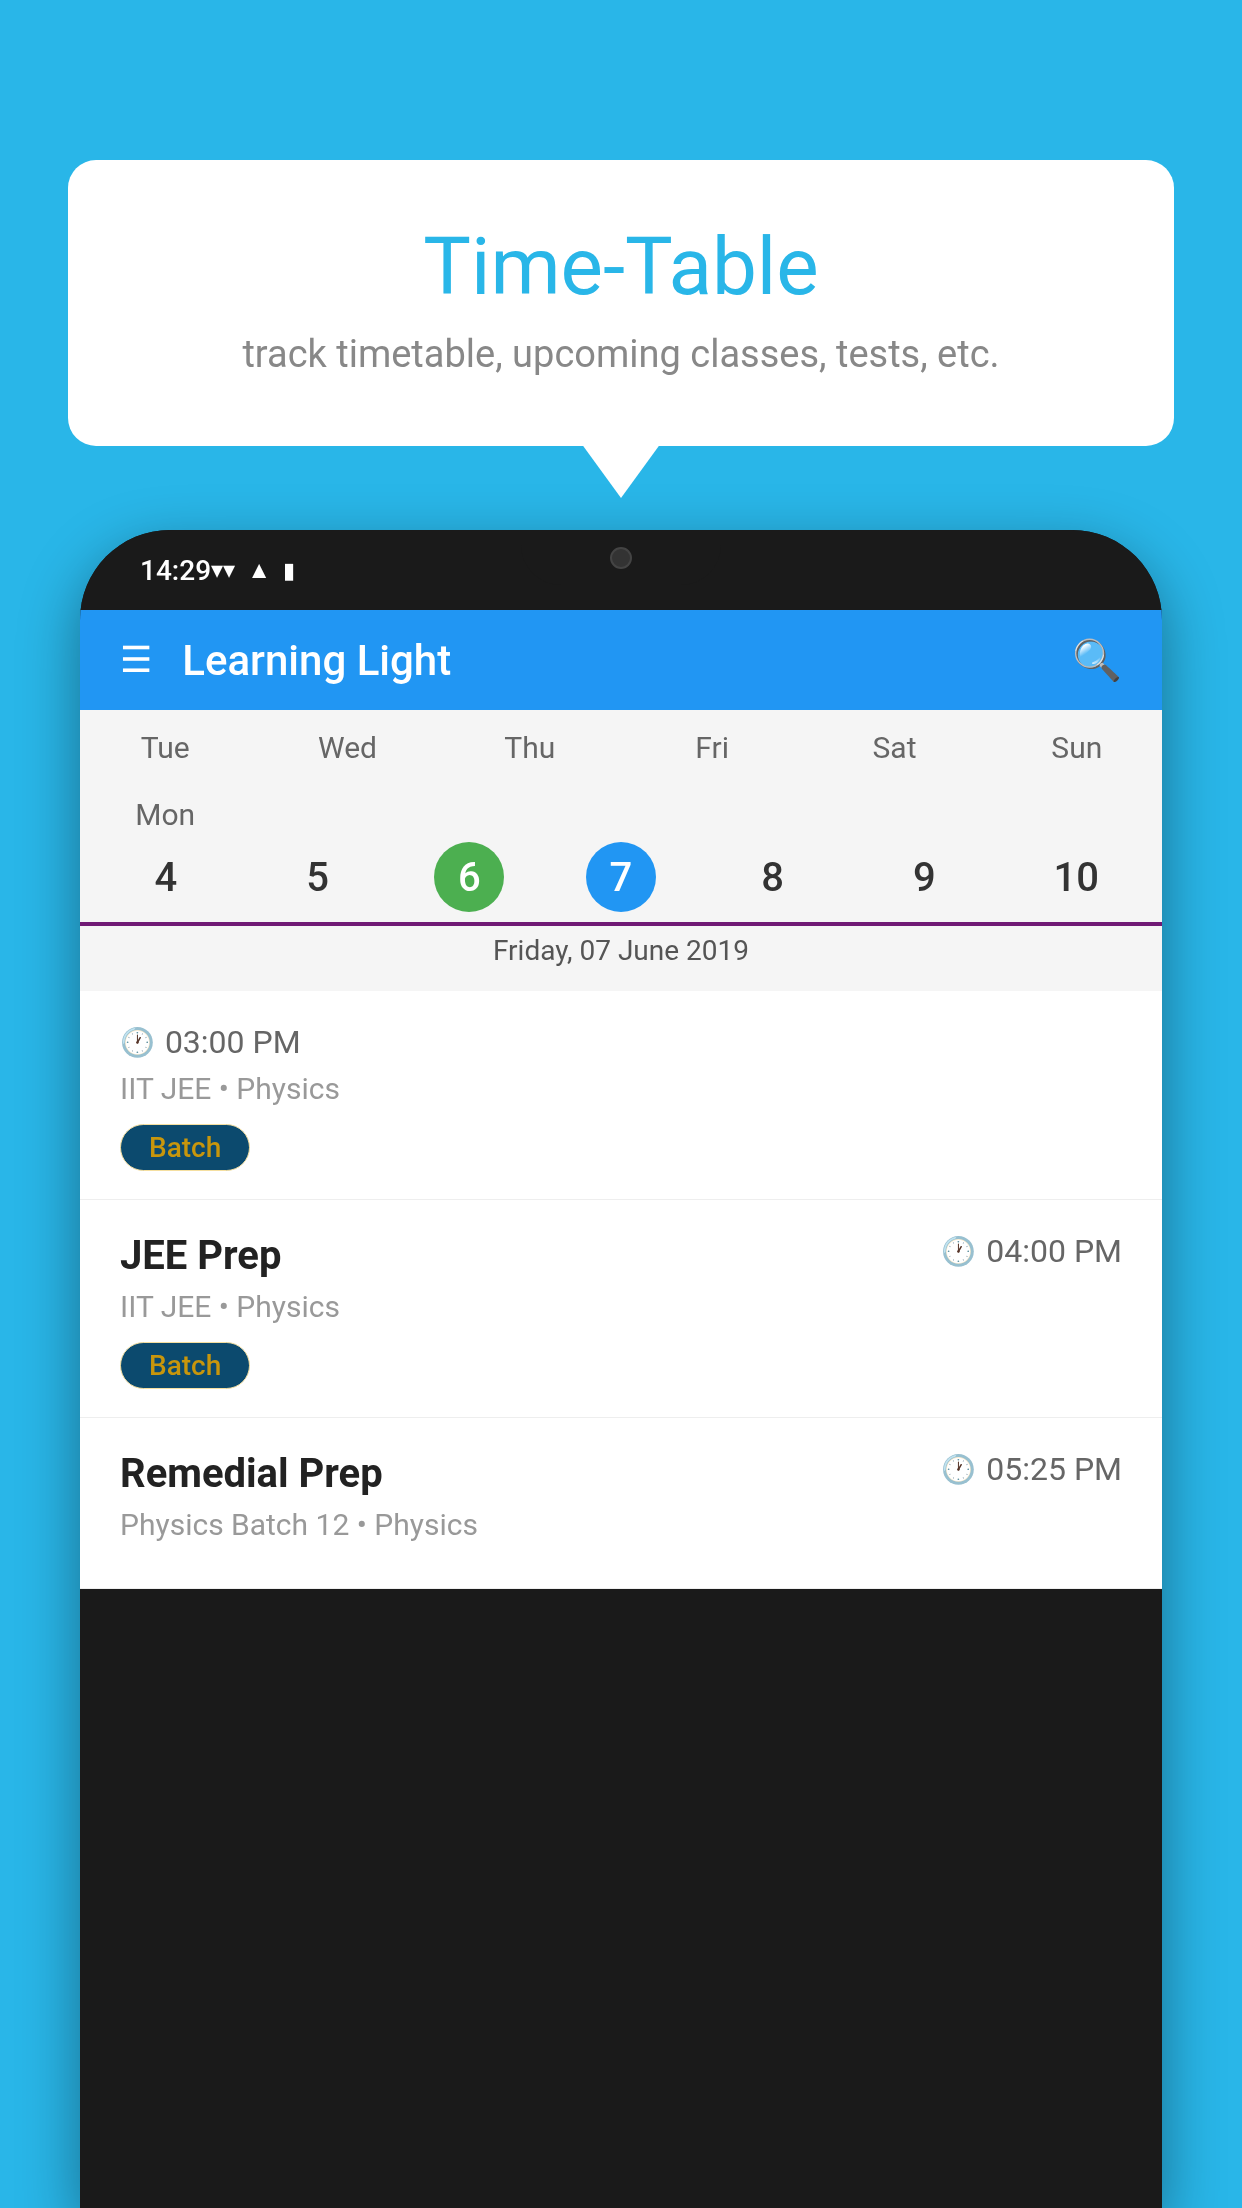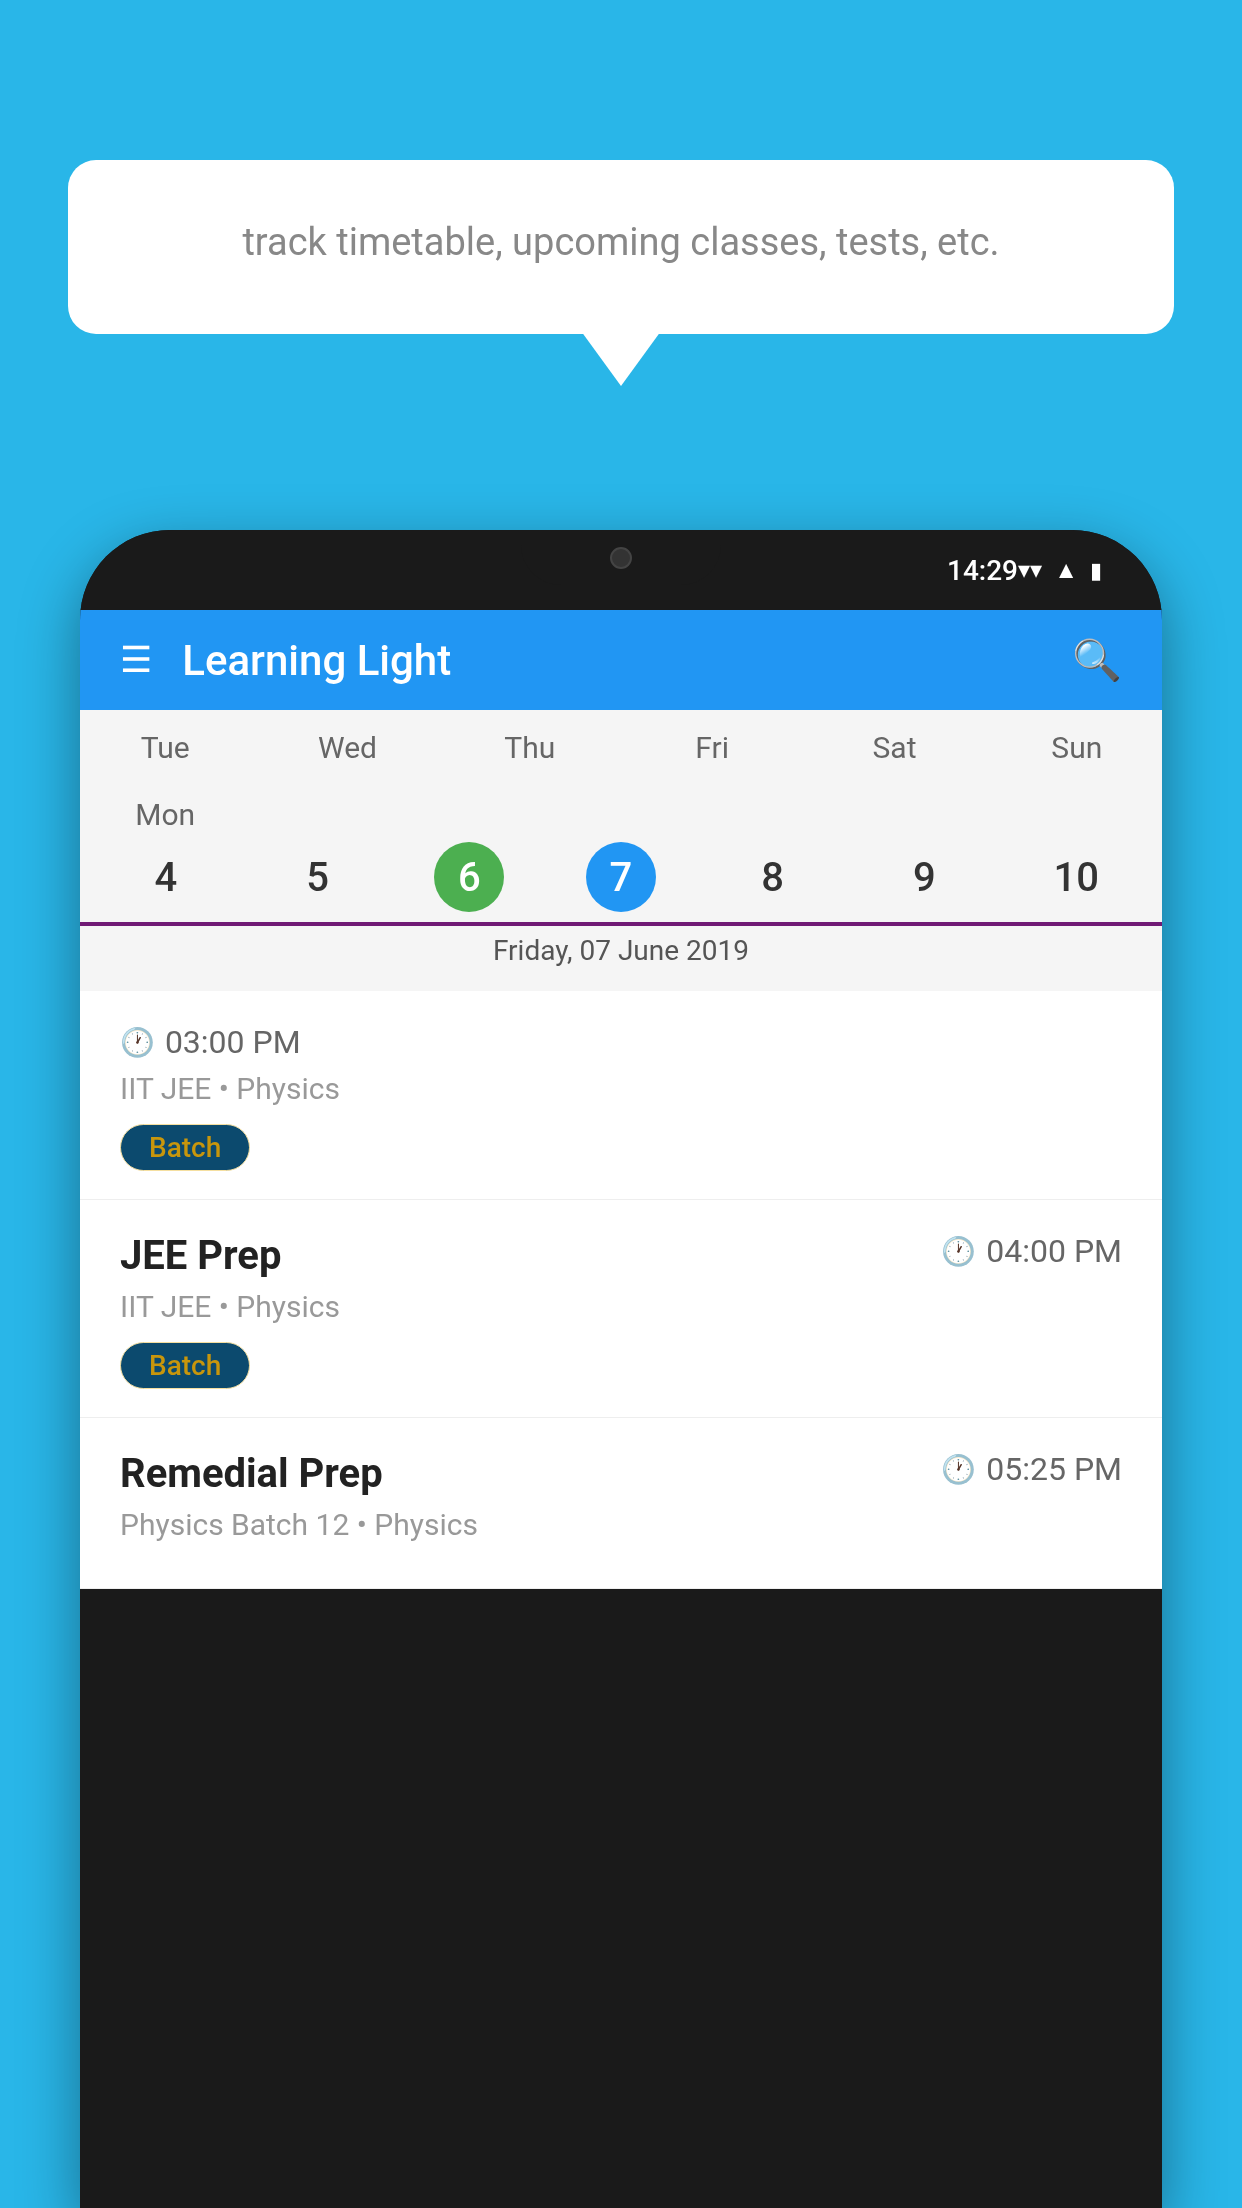--- a/index.html
+++ b/index.html
@@ -63,21 +63,21 @@
       overflow: hidden;
       box-shadow: 0 20px 60px rgba(0,0,0,0.4);
     }
 
     
     .phone-top-bar {
       background: #1a1a1a;
       height: 80px;
       display: flex;
       align-items: center;
-      justify-content: flex-end;
+      justify-content: flex-start;
       padding: 0 60px;
       position: relative;
     }
 
     .phone-time {
       color: white;
       font-size: 28px;
       font-weight: 500;
     }
 
@@ -273,20 +273,21 @@
       padding: 6px 28px;
       font-size: 28px;
       font-weight: 500;
       border: 1px solid #F5DFA0;
     }
   </style>
 </head>
 <body>
 
 <div class="speech-bubble">
+  <div class="bubble-title">Time-Table</div>
   <div class="bubble-subtitle">track timetable, upcoming classes, tests, etc.</div>
 </div>
 
 <div class="phone-frame">
 
   <div class="phone-top-bar">
     <span class="phone-time">14:29</span>
     <div class="phone-notch">
       <div class="phone-camera"></div>
     </div>

